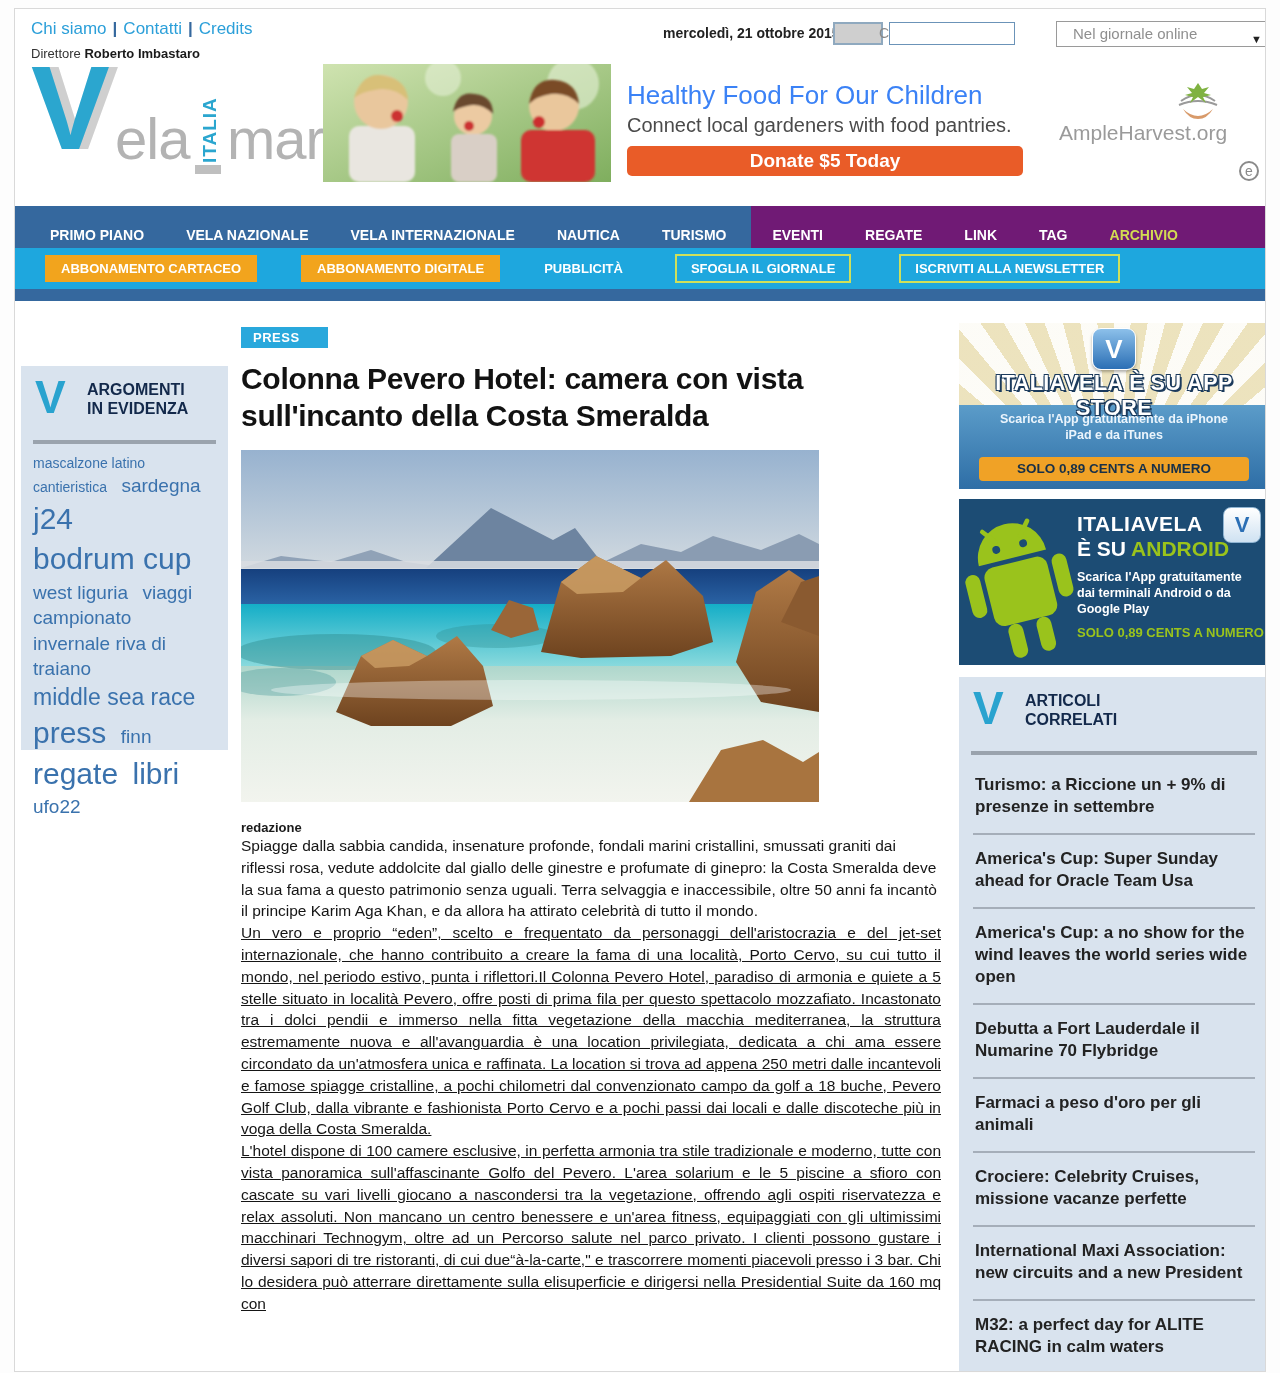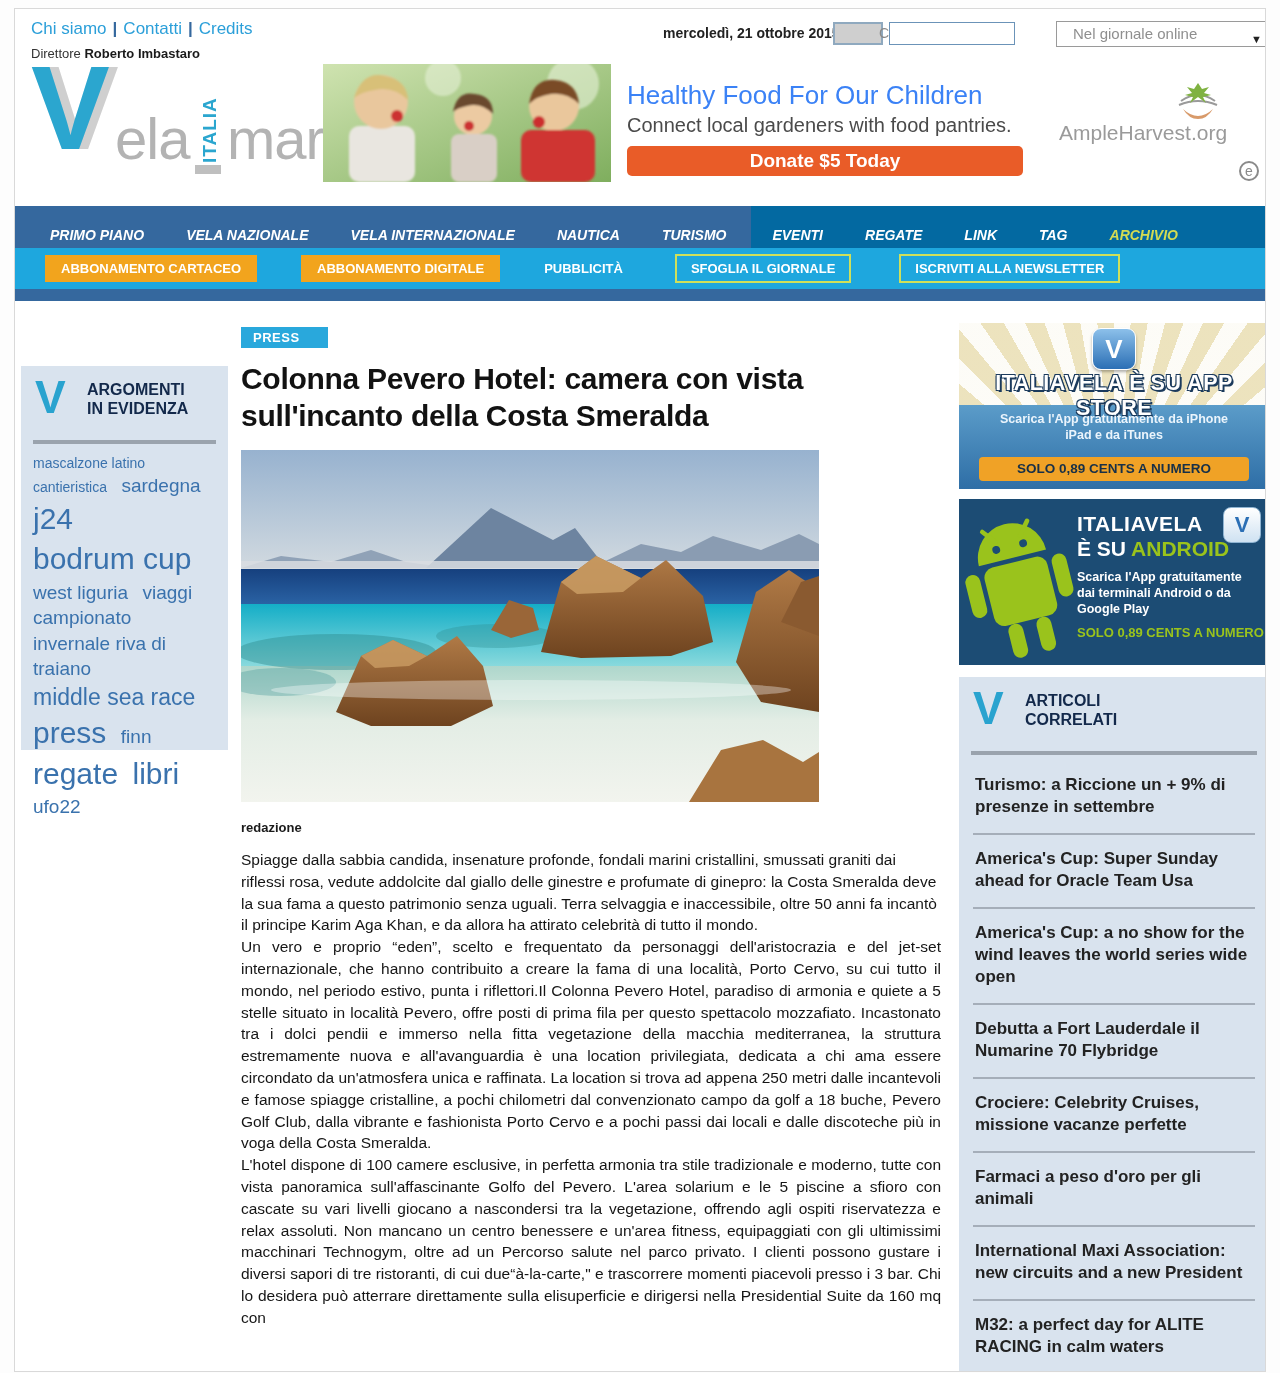--- a/index.html
+++ b/index.html
@@ -30,21 +30,21 @@
   .banner { position:absolute; top:55px; left:308px; width:712px; height:118px; background:#fff; cursor:pointer; }
   .banner svg { position:absolute; left:0; top:0; }
   .banner .btitle { position:absolute; left:304px; top:16px; font-size:26px; color:#3b82f6; }
   .banner .bsub { position:absolute; left:304px; top:50px; font-size:20px; color:#4a4a4a; }
   .banner .bbtn { position:absolute; left:304px; top:82px; width:396px; height:30px; background:#e95c28; border-radius:5px; color:#fff; font-weight:bold; font-size:19px; text-align:center; line-height:30px; cursor:pointer; }
   .brand { position:absolute; top:112px; left:1044px; font-size:21px; color:#9a9a9a; cursor:pointer; }
   .brand-icon { position:absolute; top:70px; left:1158px; }
   .adchoices { position:absolute; top:152px; left:1224px; width:20px; height:20px; border:2px solid #8a8a8a; border-radius:50%; color:#8a8a8a; font-size:14px; text-align:center; line-height:17px; cursor:pointer; }
 
   
-  .nav1 { position:absolute; top:197px; left:0; width:1252px; height:58px; background:#0369a1; display:flex;font-style:italic; }
+  .nav1 { position:absolute; top:197px; left:0; width:1252px; height:58px; background:#701a75; display:flex; }
   .nav1 .grp-blue { display:flex; align-items:center; background:#35689e; height:100%; padding:0 4px 0 14px; }
   .nav1 .grp-gray { display:flex; align-items:center; height:100%; }
   .nav1 .item { color:#fff; font-size:14px; font-weight:bold; padding:0 21px; cursor:pointer; white-space:nowrap; }
   .nav1 .item.archivio { color:#d3dc52; }
   .nav2 { position:absolute; top:239px; left:0; width:1252px; height:41px; background:#1ea7de; display:flex; align-items:center; padding-left:30px; }
   .nav2 .obtn { background:#f2a41d; color:#fff; font-size:13px; font-weight:bold; padding:6px 16px; margin-right:44px; cursor:pointer; white-space:nowrap; }
   .nav2 .plain { color:#fff; font-size:13px; font-weight:bold; margin-right:52px; cursor:pointer; }
   .nav2 .lbtn { border:2px solid #cfe05a; color:#fff; font-size:13px; font-weight:bold; padding:5px 14px; margin-right:48px; cursor:pointer; white-space:nowrap; }
   .nav2-strip { position:absolute; top:280px; left:0; width:1252px; height:12px; background:#35689e; }
 
@@ -57,23 +57,23 @@
   .tags { padding:10px 8px 0 12px; }
   .tags span { color:#3a72ad; margin-right:10px; line-height:1.35; cursor:pointer; display:inline-block; }
   .t-s { font-size:14px; } .t-m { font-size:19px; } .t-l { font-size:23px; } .t-xl { font-size:30px; }
 
   
   .article { position:absolute; left:226px; top:318px; width:700px; }
   .press-badge { display:inline-block; background:#29a8dc; color:#fff; font-size:13px; font-weight:bold; padding:3px 28px 3px 12px; letter-spacing:.5px; cursor:pointer; }
   .atitle { margin-top:12px; font-size:30px; font-weight:bold; color:#121212; line-height:37px; letter-spacing:-0.3px; }
   .aphoto { margin-top:16px; width:578px; height:352px; }
   .byline { margin-top:14px; font-size:13px; font-weight:bold; color:#1a1a1a; }
-  .abody { margin-top:14px; font-size:15.5px; color:#151515; line-height:21.8px; }
+  .abody { font-size:15.5px; color:#151515; line-height:21.8px; }
   .abody p { margin:0; }
-  .abody p.just { text-align:justify; }
+  .abody p.just { text-align:justify;text-decoration:underline; }
 
   
   .ad1 { position:absolute; left:944px; top:314px; width:310px; height:166px; background:#efe8c8; overflow:hidden; cursor:pointer; }
   .ad1 .sun { position:absolute; inset:0; background:repeating-conic-gradient(from -90deg at 50% 115%, rgba(255,255,255,.85) 0 5deg, rgba(236,226,188,.85) 5deg 10deg); }
   .ad1 .blue { position:absolute; left:0; right:0; top:82px; bottom:0; background:linear-gradient(#5b9cc9,#2e6ea6); }
   .appicon { position:absolute; left:133px; top:5px; width:44px; height:42px; border-radius:9px; background:linear-gradient(#8cc0ea,#2b6fb5); border:1px solid #fff; color:#fff; font-weight:bold; font-size:26px; text-align:center; line-height:40px; box-shadow:0 2px 3px rgba(0,0,0,.3); }
   .ad1 .t { position:absolute; left:0; top:48px; width:100%; text-align:center; font-size:21.5px; font-weight:bold; color:#fff; text-shadow:2px 2px 0 #1b3a5c, -1px -1px 0 #1b3a5c, 1px -1px 0 #1b3a5c, -1px 1px 0 #1b3a5c; letter-spacing:.5px; }
   .ad1 .s { position:absolute; left:0; top:88px; width:100%; text-align:center; font-size:12.5px; font-weight:bold; color:#eaf4fc; line-height:16px; }
   .ad1 .price { position:absolute; left:20px; right:20px; bottom:8px; height:24px; background:#f0a226; border-radius:4px; text-align:center; font-size:13.5px; font-weight:bold; color:#173048; line-height:24px; }
 
@@ -310,21 +310,21 @@
         <div>ARTICOLI</div>
         <div>CORRELATI</div>
       </div>
     </div>
     <div class="panel-rule"></div>
     <div class="list">
       <div class="item">Turismo: a Riccione un + 9% di presenze in settembre</div>
       <div class="item">America's Cup: Super Sunday ahead for Oracle Team Usa</div>
       <div class="item">America's Cup: a no show for the wind leaves the world series wide open</div>
       <div class="item">Debutta a Fort Lauderdale il Numarine 70 Flybridge</div>
+      <div class="item">Farmaci a peso d'oro per gli animali</div>
       <div class="item">Crociere: Celebrity Cruises, missione vacanze perfette</div>
-      <div class="item">Farmaci a peso d'oro per gli animali</div>
       <div class="item">International Maxi Association: new circuits and a new President</div>
       <div class="item">M32: a perfect day for ALITE RACING in calm waters</div>
 
     </div>
   </div>
 
 </div>
 
 </body></html>

